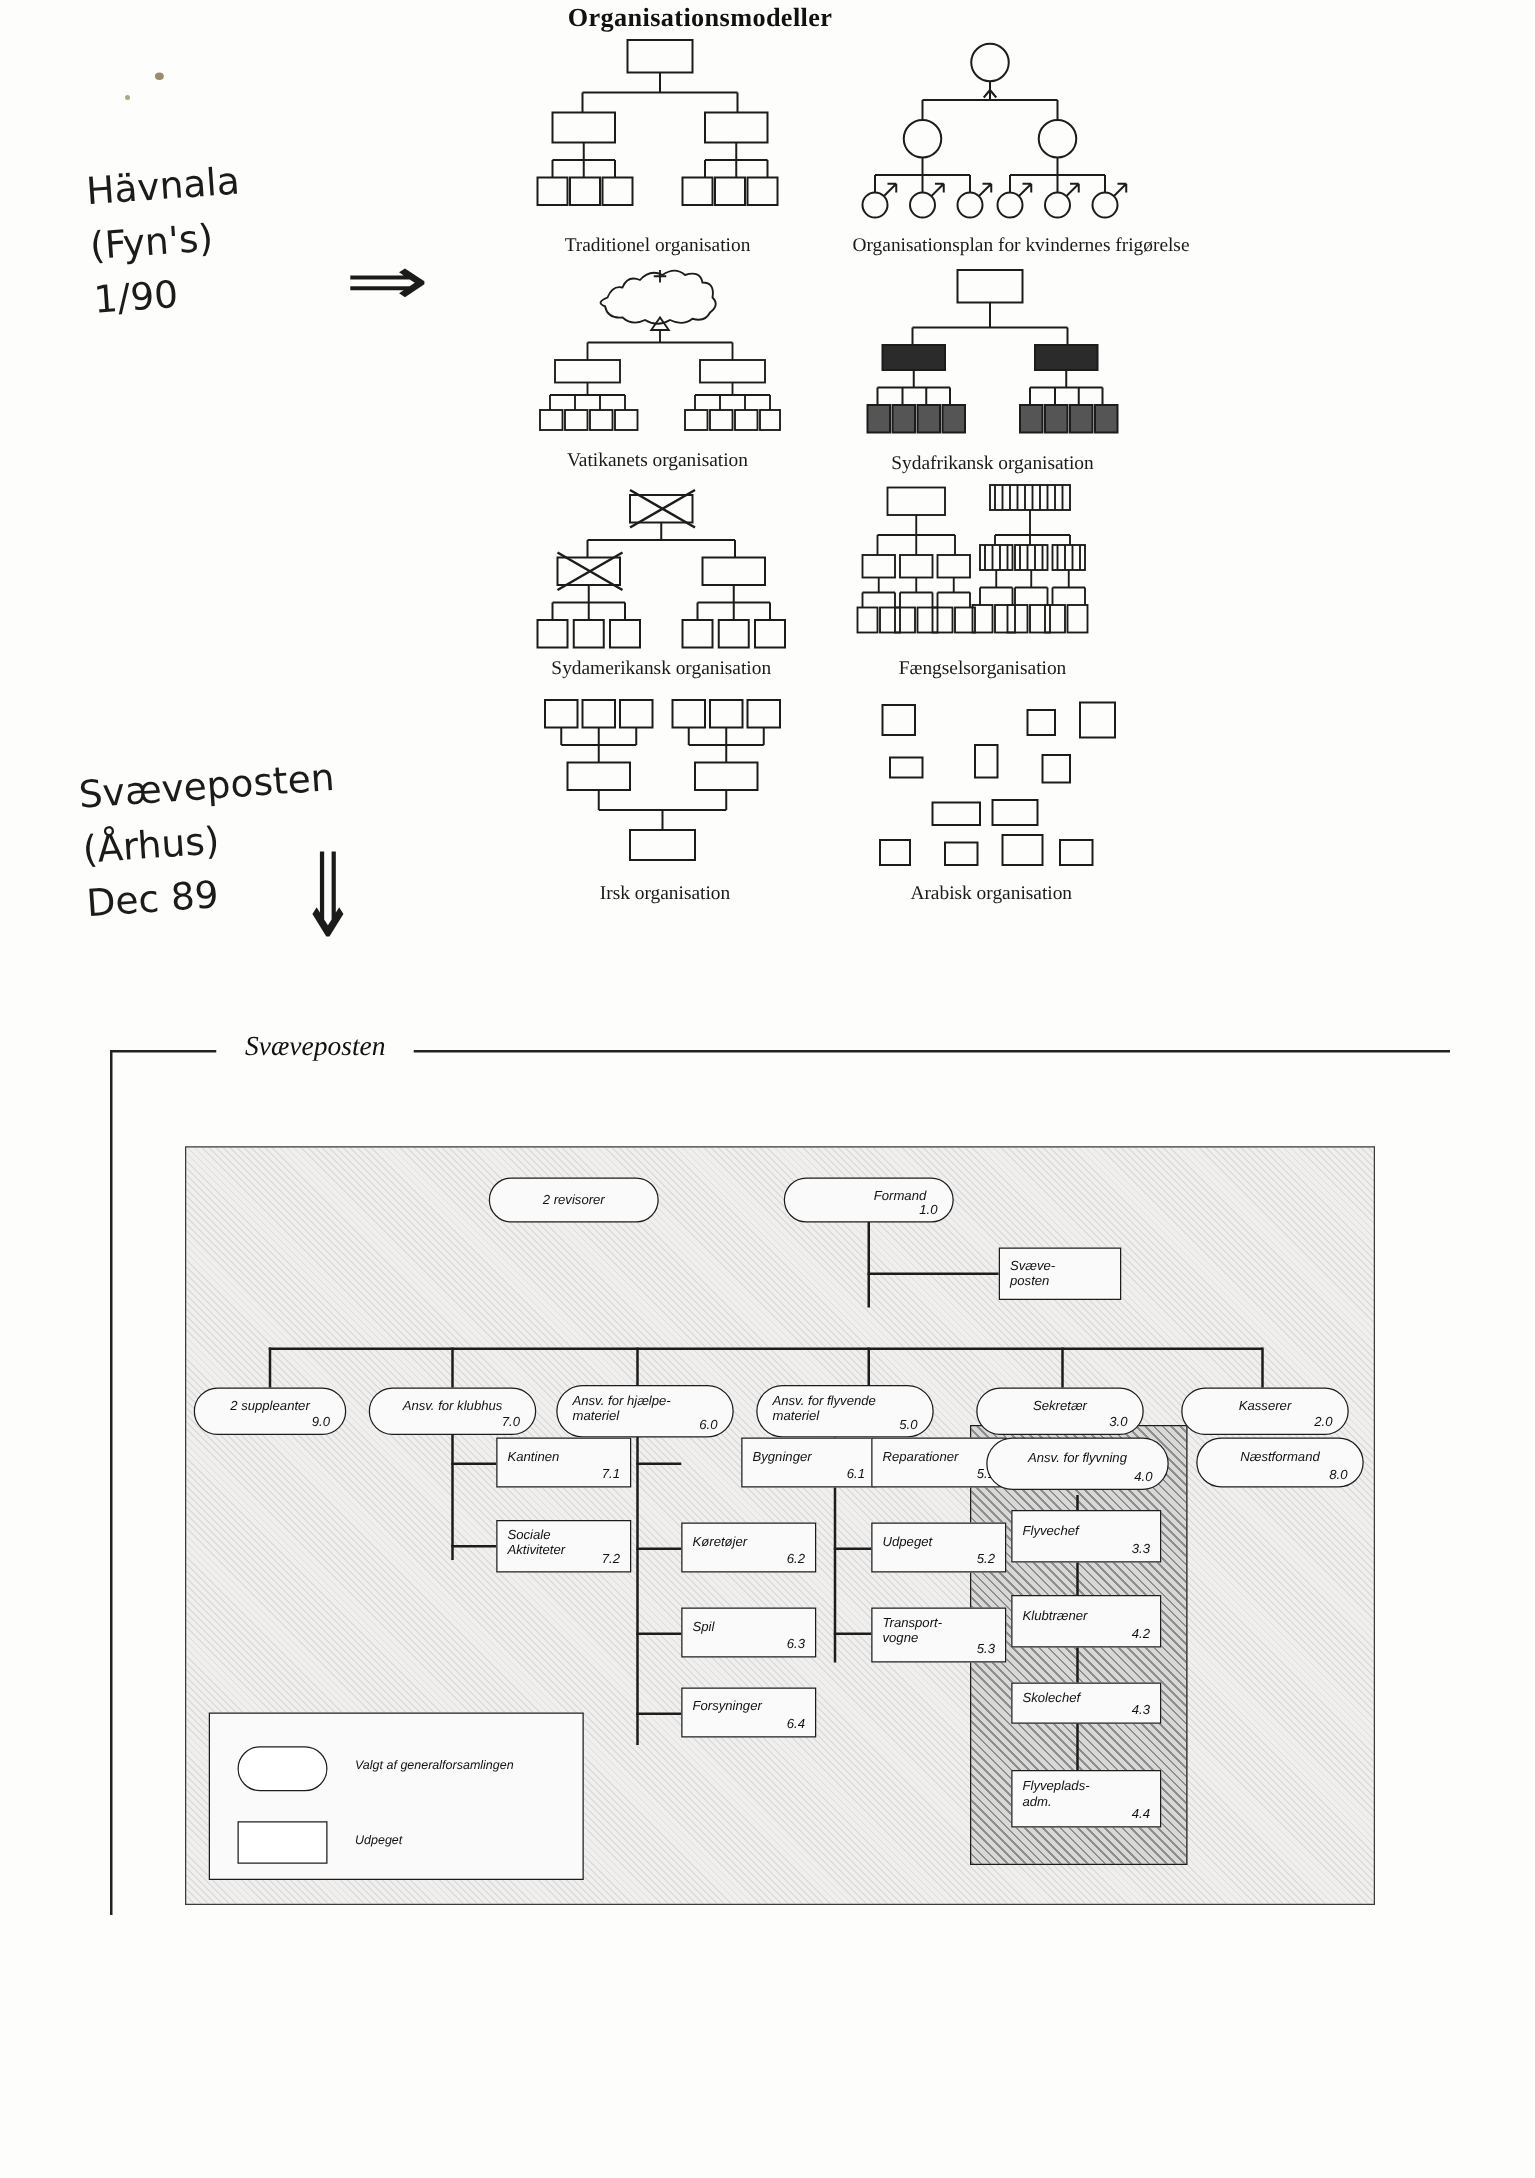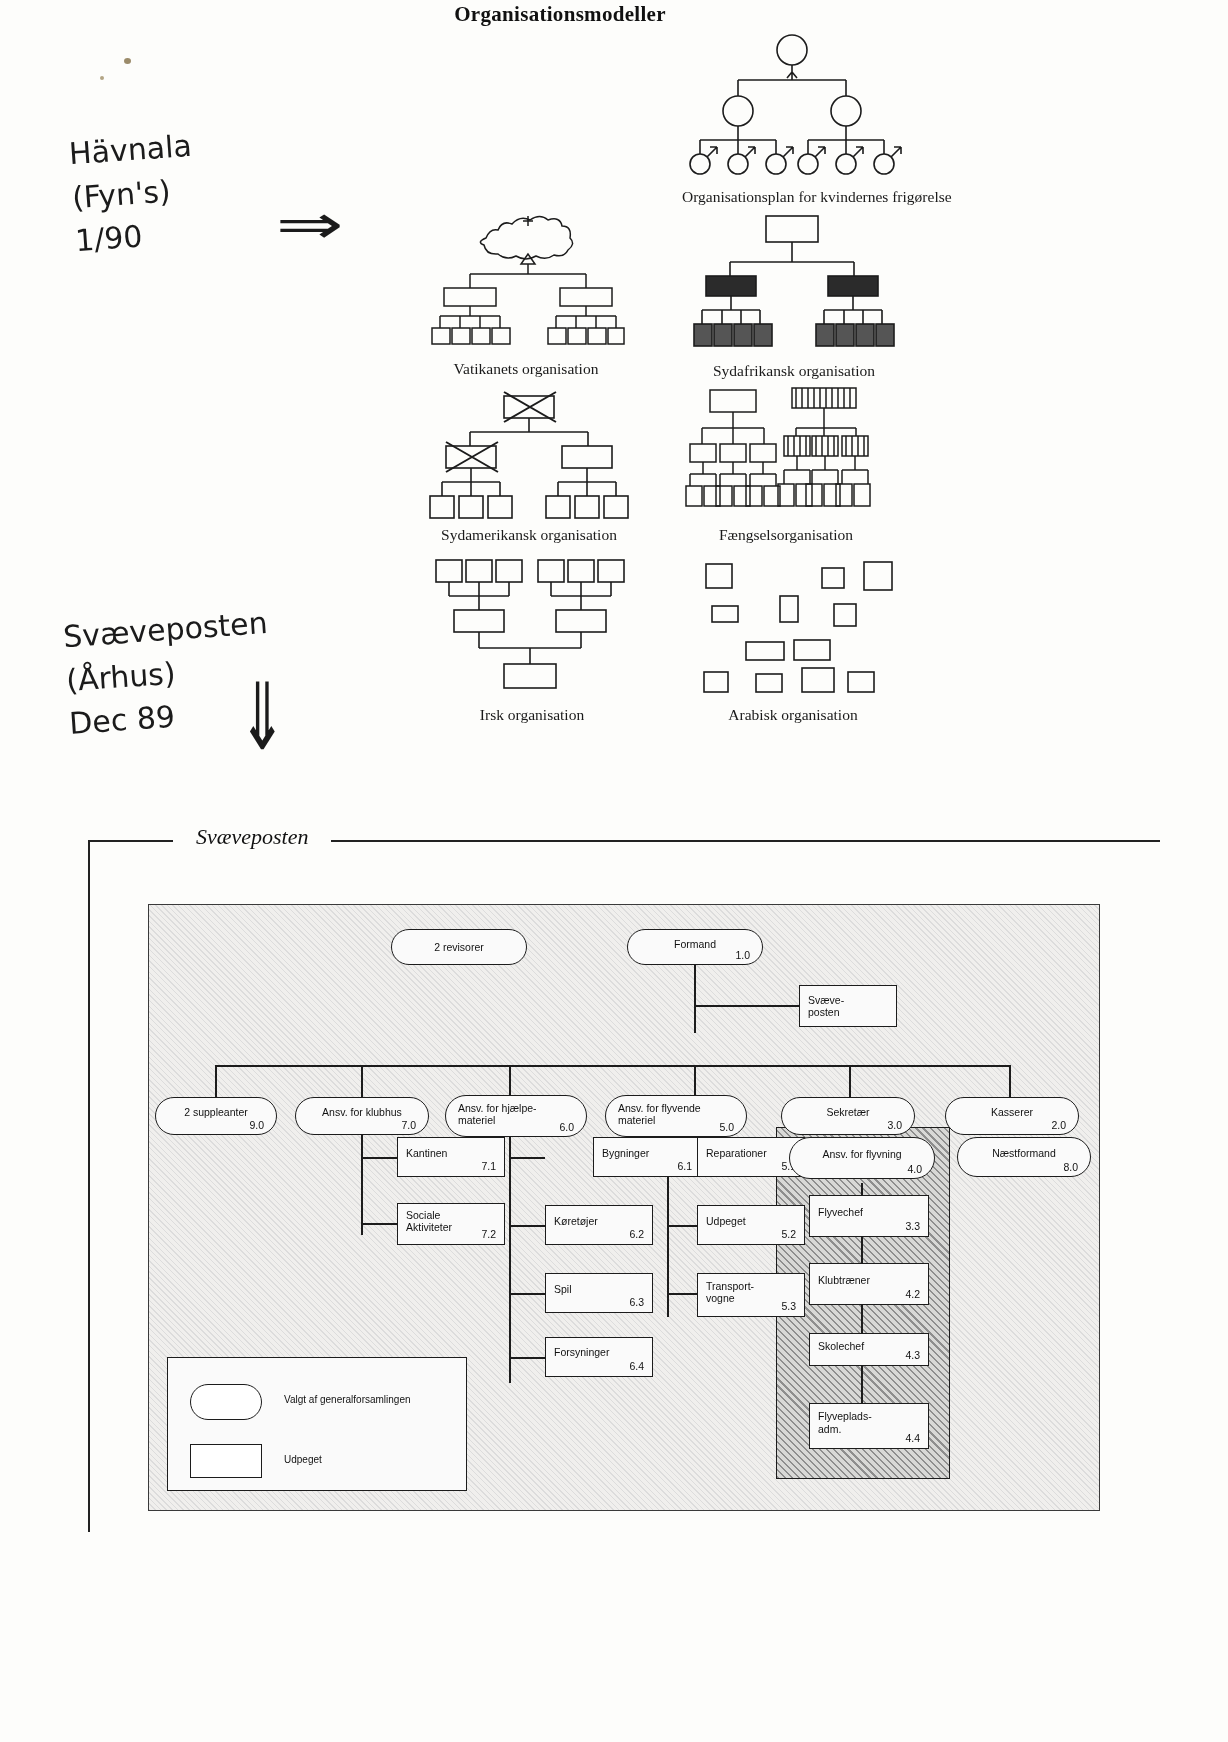--- a/index.html
+++ b/index.html
@@ -108,27 +108,28 @@
     left: 108px;
     top: -8px;
     font-style: italic;
     font-size: 22px;
     font-family: "Liberation Serif", serif;
   }
 
   .chart-area {
     position: absolute;
     left: 60px;
-    top: 72px;
+    top: 85px;
     width: 950px;
     height: 605px;
     background:
       repeating-linear-gradient(45deg, #dcdcdc 0 1px, rgba(0,0,0,0) 1px 4px),
       #f0efed;
     border: 1px solid #3a3a3a;
+    font-style: italic;
   }
 
   .node {
     position: absolute;
     background: #fafafa;
     border: 1.6px solid #1c1c1c;
     box-sizing: border-box;
     font-family: "Liberation Sans", sans-serif;
     font-size: 10.5px;
     color: #111;
@@ -211,20 +212,39 @@
   <div class="hand" style="left:72px; top:128px;">Hävnala
 (Fyn's)
    1/90</div>
   <div class="arrow-right" style="left:287px; top:198px;">⇒</div>
 
   <div class="hand" style="left:66px; top:608px;">Svæveposten
 (Århus)
    Dec 89</div>
   <div class="arrow-down" style="left:238px; top:688px;">⇓</div>
 
+  <div class="model" style="left:424px; top:28px; width:204px; height:182px;">
+    <svg width="204" height="160" viewBox="0 0 204 160">
+      <g fill="none" stroke="#1c1c1c" stroke-width="1.6">
+        <rect x="78" y="4" width="52" height="26"></rect>
+        <path d="M104 30 V46 M42 46 H166 M42 46 V62 M166 46 V62"></path>
+        <rect x="18" y="62" width="50" height="24"></rect>
+        <rect x="140" y="62" width="50" height="24"></rect>
+        <path d="M43 86 V100 M18 100 H68 M18 100 V114 M43 100 V114 M68 100 V114"></path>
+        <path d="M165 86 V100 M140 100 H190 M140 100 V114 M165 100 V114 M190 100 V114"></path>
+        <rect x="6" y="114" width="24" height="22"></rect>
+        <rect x="32" y="114" width="24" height="22"></rect>
+        <rect x="58" y="114" width="24" height="22"></rect>
+        <rect x="122" y="114" width="24" height="22"></rect>
+        <rect x="148" y="114" width="24" height="22"></rect>
+        <rect x="174" y="114" width="24" height="22"></rect>
+      </g>
+    </svg>
+    <div class="caption" style="top:160px;">Traditionel organisation</div>
+  </div>
 
   <div class="model" style="left:680px; top:28px; width:312px; height:182px;">
     <svg width="312" height="160" viewBox="0 0 312 160">
       <g fill="none" stroke="#1c1c1c" stroke-width="1.6">
         <circle cx="112" cy="22" r="15"></circle>
         <path d="M112 37 V52 M112 44 l-5 6 M112 44 l5 6"></path>
         <path d="M58 52 H166 M58 52 V68 M166 52 V68"></path>
         <circle cx="58" cy="83" r="15"></circle>
         <circle cx="166" cy="83" r="15"></circle>
         <path d="M58 98 V112 M20 112 H96 M20 112 V126 M58 112 V126 M96 112 V126"></path>
@@ -430,21 +450,21 @@
       <div class="conn" style="left:518px; top:388px; width:30px; height:2px;"></div>
 
       <div class="hatch-group" style="left:627px; top:222px; width:172px; height:350px;"></div>
       <div class="conn" style="left:712px; top:278px; width:2px; height:242px;"></div>
 
       <div class="node round centerlabel" style="left:242px; top:24px; width:136px; height:36px;">
         <span class="lbl">2 revisorer</span>
       </div>
 
       <div class="node round centerlabel" style="left:478px; top:24px; width:136px; height:36px;">
-        <span class="lbl" style="top:42%;">Formand</span>
+        <span class="lbl" style="top:42%;padding-left:25px;">Formand</span>
         <span class="num">1.0</span>
       </div>
 
       <div class="node" style="left:650px; top:80px; width:98px; height:42px;">
         <span class="lbl">Svæve-
 posten</span>
       </div>
 
       <div class="node round" style="left:6px; top:192px; width:122px; height:38px;">
         <span class="lbl" style="top:40%;">2 suppleanter</span>

